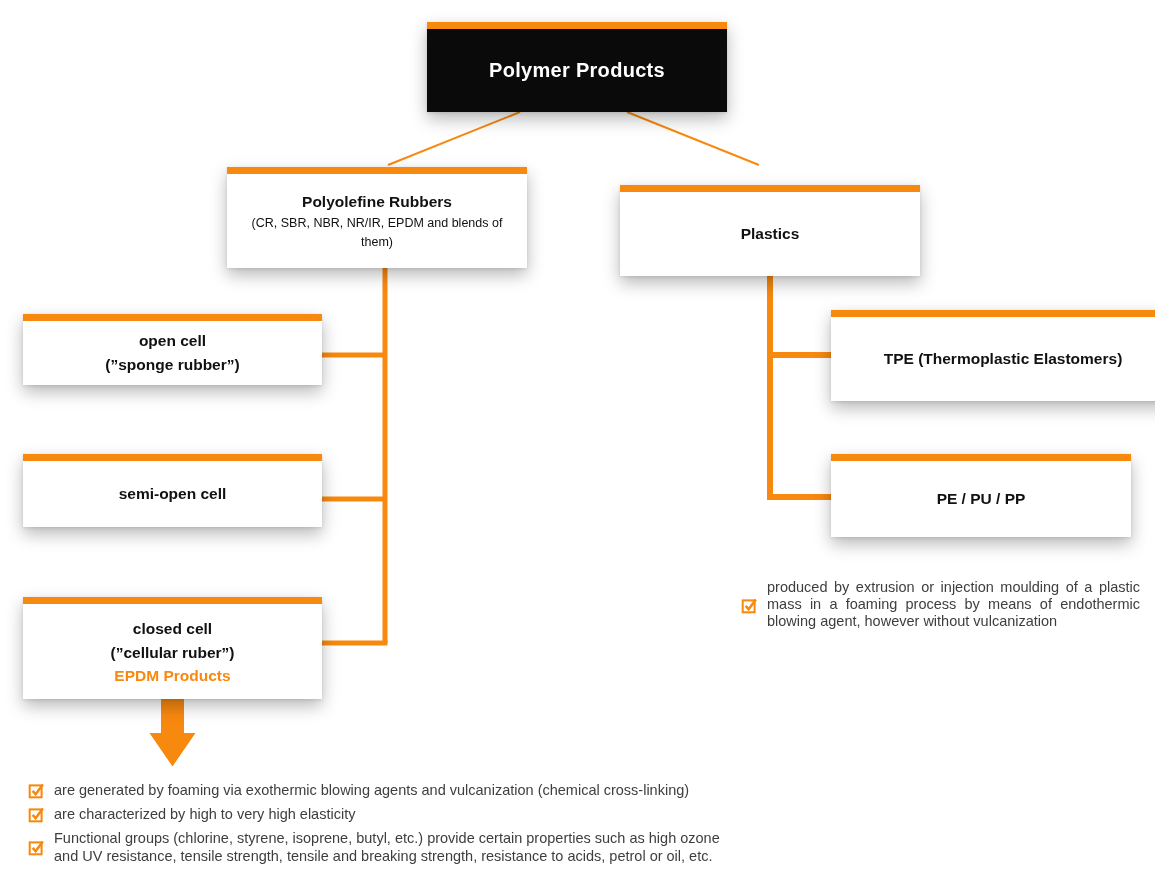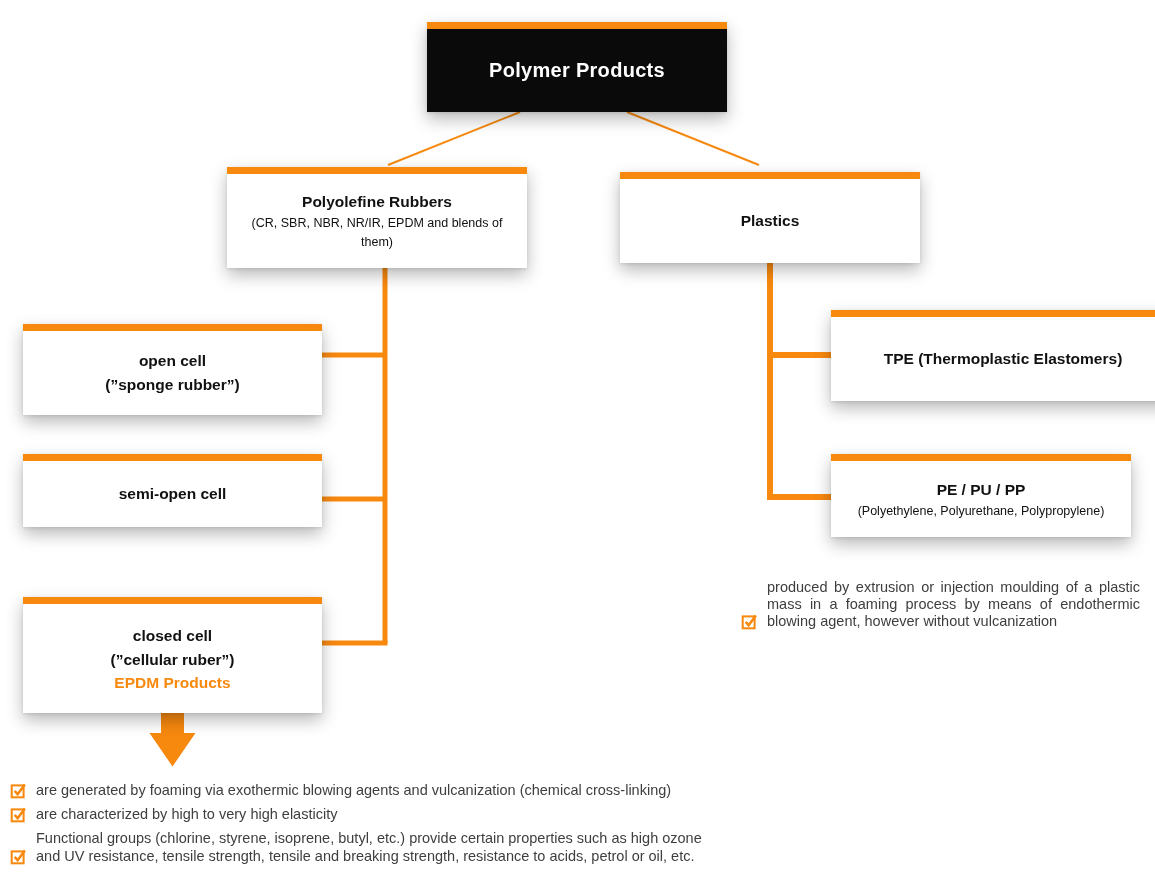--- a/index.html
+++ b/index.html
@@ -21,25 +21,25 @@
     display:flex;flex-direction:column;align-items:center;justify-content:center;
     text-align:center;padding:16px 10px;
   }
   .node .title{font-weight:bold;font-size:15.5px;color:var(--ink);line-height:1.55}
   .node .subtitle{font-weight:normal;font-size:12.5px;color:var(--ink);line-height:1.5}
   .node .highlight{font-weight:bold;font-size:15.5px;color:var(--orange);line-height:1.4}
 
   .node.root{background:#0a0a0a;border-top-color:var(--orange)}
   .node.root .title{color:#ffffff;font-size:20px;letter-spacing:.3px}
 
-  .note-row{display:flex;align-items:flex-end;gap:9px;margin-bottom:6px}
+  .note-row{display:flex;align-items:center;gap:9px;margin-bottom:6px}
   .note-row p{font-size:14.5px;line-height:18px;color:var(--note)}
   .cb{flex:0 0 auto;margin-top:1px;line-height:0}
 
-  .notes-left{position:absolute;left:10px;top:781px;width:700px;z-index:2}
+  .notes-left{position:absolute;left:28px;top:781px;width:700px;z-index:2}
   .note-right{position:absolute;left:741px;top:579px;width:399px;z-index:2}
   .note-right p{text-align:justify;line-height:17px}
 </style>
 </head>
 <body>
 
 <div class="stage">
 
   <svg class="wires" width="1155" height="882" viewBox="0 0 1155 882">
     <g stroke="#F8890F" fill="none">
@@ -58,46 +58,45 @@
 
   <div class="node root" style="left:427px;top:22px;width:300px;height:90px">
     <div class="title">Polymer Products</div>
   </div>
 
   <div class="node" style="left:227px;top:167px;width:300px;height:101px">
     <div class="title">Polyolefine Rubbers</div>
     <div class="subtitle">(CR, SBR, NBR, NR/IR, EPDM and blends of them)</div>
   </div>
 
-  <div class="node" style="left:620px;top:172px;width:300px;height:91px">
+  <div class="node" style="left:620px;top:185px;width:300px;height:91px">
     <div class="title">Plastics</div>
   </div>
 
-  <div class="node" style="left:23px;top:324px;width:299px;height:91px">
+  <div class="node" style="left:23px;top:314px;width:299px;height:71px">
     <div class="title">open cell</div>
     <div class="title">(”sponge rubber”)</div>
   </div>
 
   <div class="node" style="left:23px;top:454px;width:299px;height:73px">
     <div class="title">semi-open cell</div>
   </div>
 
-  <div class="node" style="left:23px;top:597px;width:299px;height:116px">
+  <div class="node" style="left:23px;top:597px;width:299px;height:102px">
     <div class="title">closed cell</div>
     <div class="title">(”cellular ruber”)</div>
     <div class="highlight">EPDM Products</div>
   </div>
 
   <div class="node" style="left:831px;top:310px;width:344px;height:91px">
     <div class="title">TPE (Thermoplastic Elastomers)</div>
   </div>
 
   <div class="node" style="left:831px;top:454px;width:300px;height:83px">
     <div class="title">PE / PU / PP</div>
-    <div class="subtitle">(Polyethylene, Polyurethane, Polypropylene)</div>
   </div>
 
   <div class="note-right">
     <div class="note-row">
       <span class="cb">
         <svg width="17" height="17" viewBox="0 0 20 20">
           <rect x="2" y="4" width="14" height="14" fill="#fff" stroke="#F8890F" stroke-width="2.4"></rect>
           <path d="M5.5 10.5 L9 14.5 L17.5 3" fill="none" stroke="#F8890F" stroke-width="3"></path>
         </svg>
       </span>

